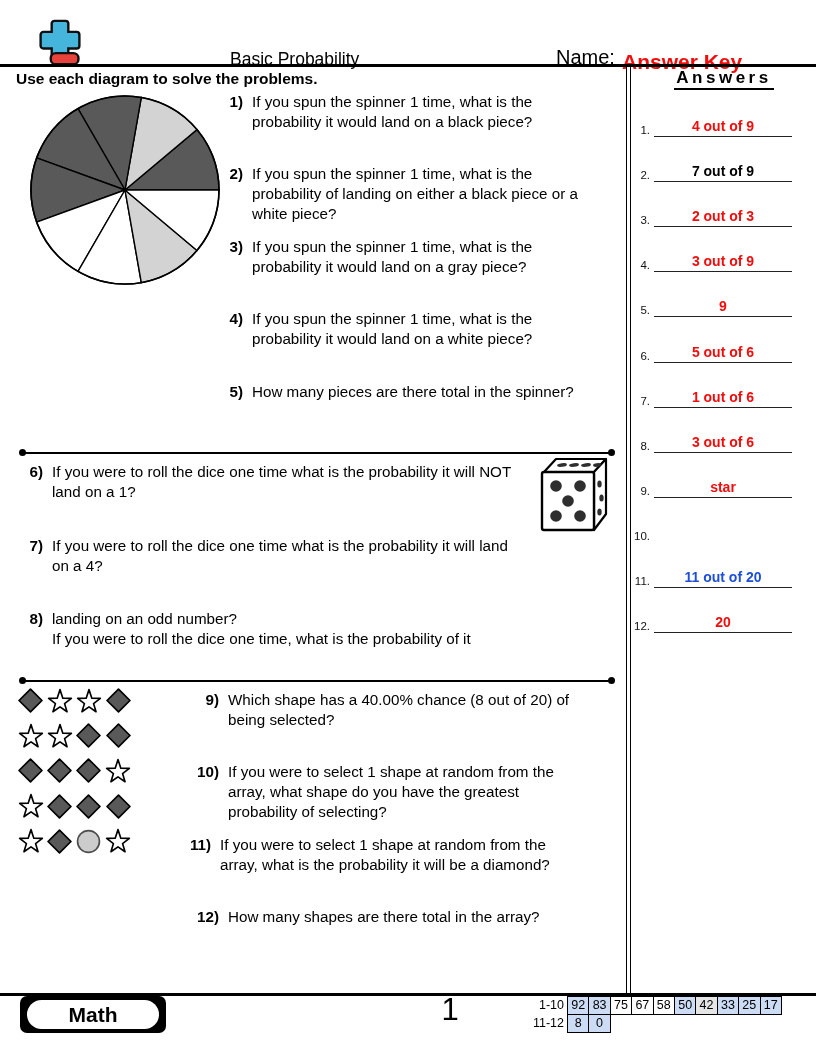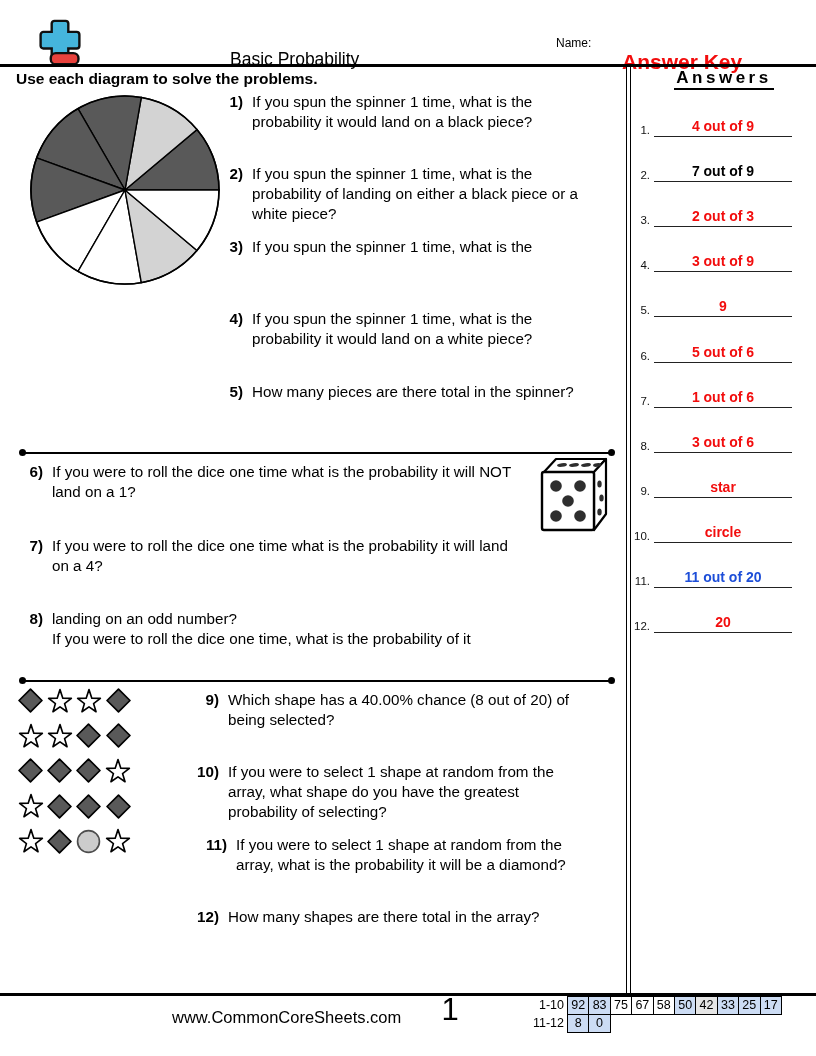--- a/index.html
+++ b/index.html
@@ -2,21 +2,21 @@
 <html><head>
 <meta charset="utf-8">
 <style>
   html,body{margin:0;padding:0;background:#888;}
   .page{position:relative;width:816px;height:1056px;background:#fff;margin:0 auto;
         font-family:"Liberation Sans",sans-serif;color:#000;overflow:hidden;}
   .abs{position:absolute;}
   
   .top-rule{position:absolute;left:0;top:64px;width:816px;height:3px;background:#000;}
   .title{position:absolute;left:230px;top:41px;width:200px;text-align:left;font-size:17.5px;margin-top:8px;}
-  .name-label{position:absolute;left:556px;top:36px;font-size:12px;}
+  .name-label{position:absolute;left:556px;top:46px;font-size:20px;}
   .answer-key{position:absolute;left:622px;top:50px;font-size:21px;font-weight:700;}
   .instructions{position:absolute;left:16px;top:70px;font-size:15.5px;font-weight:700;}
   
   .q{position:absolute;font-size:15.2px;line-height:20px;}
   .qnum{position:absolute;right:100%;margin-right:9px;font-weight:700;white-space:nowrap;}
   
   .divider{position:absolute;left:22px;width:590px;height:0;border-top:2.6px solid #000;}
   .divider:before,.divider:after{content:"";position:absolute;top:-4.6px;width:7px;height:7px;border-radius:50%;background:#000;}
   .divider:before{left:-3px;} .divider:after{right:-3px;}
   .v-divider{position:absolute;left:626px;top:67px;height:926px;width:3px;
@@ -85,20 +85,21 @@
       </div>
       <div class="q" style="left: 252px; top: 164px;">
         <span class="qnum">2)</span>
         <div>If you spun the spinner 1 time, what is the</div>
         <div>probability of landing on either a black piece or a</div>
         <div>white piece?</div>
       </div>
       <div class="q" style="left: 252px; top: 237px;">
         <span class="qnum">3)</span>
         <div>If you spun the spinner 1 time, what is the</div>
+        <div>probability it would land on a gray piece?</div>
       </div>
       <div class="q" style="left: 252px; top: 309px;">
         <span class="qnum">4)</span>
         <div>If you spun the spinner 1 time, what is the</div>
         <div>probability it would land on a white piece?</div>
       </div>
       <div class="q" style="left: 252px; top: 382px;">
         <span class="qnum">5)</span>
         <div>How many pieces are there total in the spinner?</div>
       </div>
@@ -121,21 +122,21 @@
         <span class="qnum">9)</span>
         <div>Which shape has a 40.00% chance (8 out of 20) of</div>
         <div>being selected?</div>
       </div>
       <div class="q" style="left: 228px; top: 762px;">
         <span class="qnum">10)</span>
         <div>If you were to select 1 shape at random from the</div>
         <div>array, what shape do you have the greatest</div>
         <div>probability of selecting?</div>
       </div>
-      <div class="q" style="left: 236px; top: 835px;">
+      <div class="q" style="left: 220px; top: 835px;">
         <span class="qnum">11)</span>
         <div>If you were to select 1 shape at random from the</div>
         <div>array, what is the probability it will be a diamond?</div>
       </div>
       <div class="q" style="left: 228px; top: 907px;">
         <span class="qnum">12)</span>
         <div>How many shapes are there total in the array?</div>
       </div>
     </div>
 
@@ -331,40 +332,39 @@
         </div>
       </div>
       <div class="ans-row" style="top: 471.8px;">
         <div class="ans-num">9.</div>
         <div class="ans-line">
           <div class="ans-text" style="color: rgb(242, 13, 13);">star</div>
         </div>
       </div>
       <div class="ans-row" style="top: 516.9px;">
         <div class="ans-num">10.</div>
-        <div class="ans-line">
-          <div class="ans-text" style="color: rgb(242, 13, 13);">circle</div>
-        </div>
       </div>
       <div class="ans-row" style="top: 562px;">
         <div class="ans-num">11.</div>
         <div class="ans-line">
           <div class="ans-text" style="color: #1d4ed8;">11 out of 20</div>
         </div>
       </div>
       <div class="ans-row" style="top: 607.1px;">
         <div class="ans-num">12.</div>
         <div class="ans-line">
           <div class="ans-text" style="color: rgb(242, 13, 13);">20</div>
         </div>
       </div>
     </div>
 
   <div class="bottom-rule"></div>
-  <div class="website">www.CommonCoreSheets.com</div>
+  <div class="math-badge">
+    <div class="math-pill">Math</div>
+  </div>
   <div class="page-num">1</div>
   <div class="score-table" id="score-table">
       <div class="score-row">
         <div class="score-label">1-10</div>
         <div class="score-cell" style="background: rgb(204, 220, 244);">92</div>
         <div class="score-cell" style="background: rgb(204, 220, 244);">83</div>
         <div class="score-cell">75</div>
         <div class="score-cell">67</div>
         <div class="score-cell">58</div>
         <div class="score-cell" style="background: rgb(204, 220, 244);">50</div>

